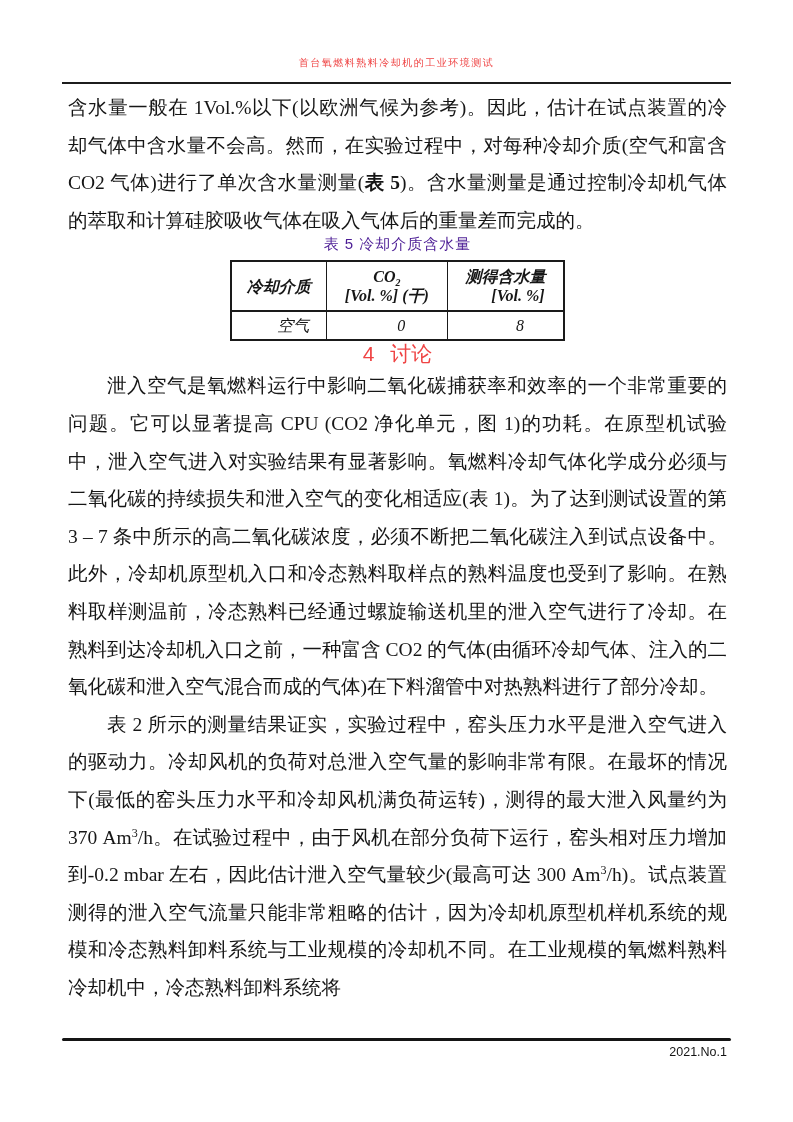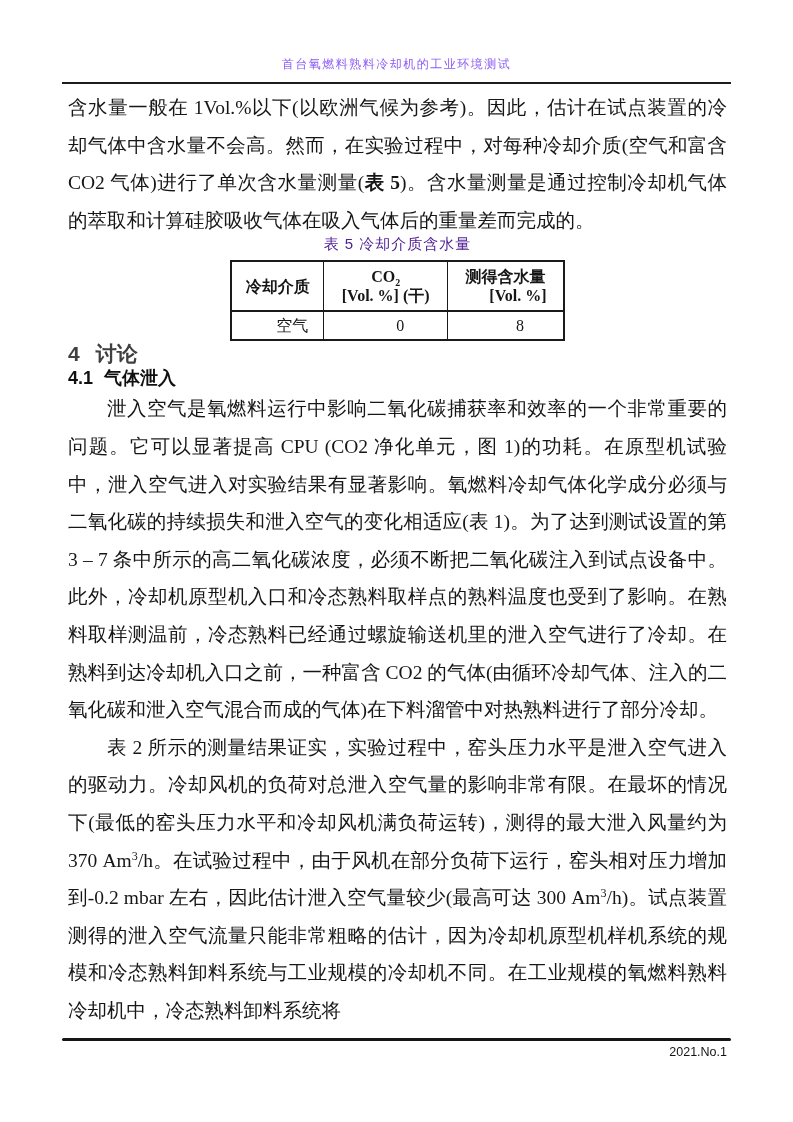--- a/index.html
+++ b/index.html
@@ -9,22 +9,22 @@
     margin:0 auto;
     background:#ffffff;
     color:#161616;
     font-family:"Liberation Serif","DejaVu Serif",serif;
     overflow:hidden;
   }
   
   .running-title{
     position:absolute;top:56px;left:0;right:0;
     text-align:center;
-    font-size:12px;letter-spacing:1.5px;
-    color:#8b5cf6;
+    font-size:10px;letter-spacing:1.5px;
+    color:#ef4444;
   }
   .header-rule{
     position:absolute;top:82px;left:62px;width:669px;height:2px;
     background:#1c1c1c;
   }
   
   .body-block{
     position:absolute;top:89px;left:68px;width:659px;
     font-size:19.5px;line-height:37.6px;
     text-align:justify;
@@ -40,40 +40,41 @@
     font-family:"Liberation Sans","DejaVu Sans",sans-serif;
     font-size:15px;line-height:22px;letter-spacing:1px;
     color:#4c1d95;
   }
   table.data-table{
     border-collapse:collapse;
     margin:0 auto;
     width:335px;
     font-size:16px;line-height:19px;
     border:2px solid #1a1a1a;
+    font-style:italic;
   }
   table.data-table th, table.data-table td{
     border:1px solid #1a1a1a;
     text-align:center;vertical-align:middle;
     padding:4px 3px;
   }
   table.data-table thead th{
     border-bottom:2px solid #1a1a1a;
     font-weight:bold;
     height:40px;
   }
   table.data-table tbody tr:nth-child(1) td{height:19px;padding-left:32px;}
   table.data-table tbody tr:nth-child(2) td{height:26px;}
   
   .sec-heading{
     margin:15px 0 0 0;
     font-family:"Liberation Sans","DejaVu Sans",sans-serif;
-    font-weight:bold;font-size:21px;line-height:26px;
-    text-align:left;text-indent:0;
-    color:#404040;
+    font-weight:normal;font-size:21px;line-height:26px;
+    text-align:center;text-indent:0;
+    color:#ef4444;
   }
   .subsec-heading{
     margin:13px 0 9px 0;
     font-family:"Liberation Sans","DejaVu Sans",sans-serif;
     font-weight:bold;font-size:18px;line-height:23px;
     text-align:left;text-indent:0;
     color:#101010;
   }
   .sec-num{display:inline-block;margin-right:16px;}
   .subsec-num{display:inline-block;margin-right:11px;}
@@ -136,23 +137,20 @@
               <div><span>8</span></div>
             </td>
           </tr>
         </tbody>
     </table>
 
     <p class="sec-heading">
       <span class="sec-num">4</span><span>讨论</span>
     </p>
 
-    <p class="subsec-heading">
-      <span class="subsec-num">4.1</span><span>气体泄入</span>
-    </p>
 
     <p class="para-indent"><span>泄入空气是氧燃料运行中影响二氧化碳捕获率和效率的一个非常重要的问题。它可以显著提高 CPU (CO2 净化单元，图 1)的功耗。在原型机试验中，泄入空气进入对实验结果有显著影响。氧燃料冷却气体化学成分必须与二氧化碳的持续损失和泄入空气的变化相适应(表 1)。为了达到测试设置的第 3 – 7 条中所示的高二氧化碳浓度，必须不断把二氧化碳注入到试点设备中。此外，冷却机原型机入口和冷态熟料取样点的熟料温度也受到了影响。在熟料取样测温前，冷态熟料已经通过螺旋输送机里的泄入空气进行了冷却。在熟料到达冷却机入口之前，一种富含 CO2 的气体(由循环冷却气体、注入的二氧化碳和泄入空气混合而成的气体)在下料溜管中对热熟料进行了部分冷却。</span></p>
 
     <p class="para-indent"><span>表 2 所示的测量结果证实，实验过程中，窑头压力水平是泄入空气进入的驱动力。冷却风机的负荷对总泄入空气量的影响非常有限。在最坏的情况下(最低的窑头压力水平和冷却风机满负荷运转)，测得的最大泄入风量约为 370  Am</span><sup>3</sup><span>/h。在试验过程中，由于风机在部分负荷下运行，窑头相对压力增加到-0.2 mbar 左右，因此估计泄入空气量较少(最高可达 300 Am</span><sup>3</sup><span>/h)。试点装置测得的泄入空气流量只能非常粗略的估计，因为冷却机原型机样机系统的规模和冷态熟料卸料系统与工业规模的冷却机不同。在工业规模的氧燃料熟料冷却机中，冷态熟料卸料系统将</span></p>
 
   </div>
 
   <div class="footer-rule"></div>
   <div class="footer-issue">2021.No.1</div>
 

